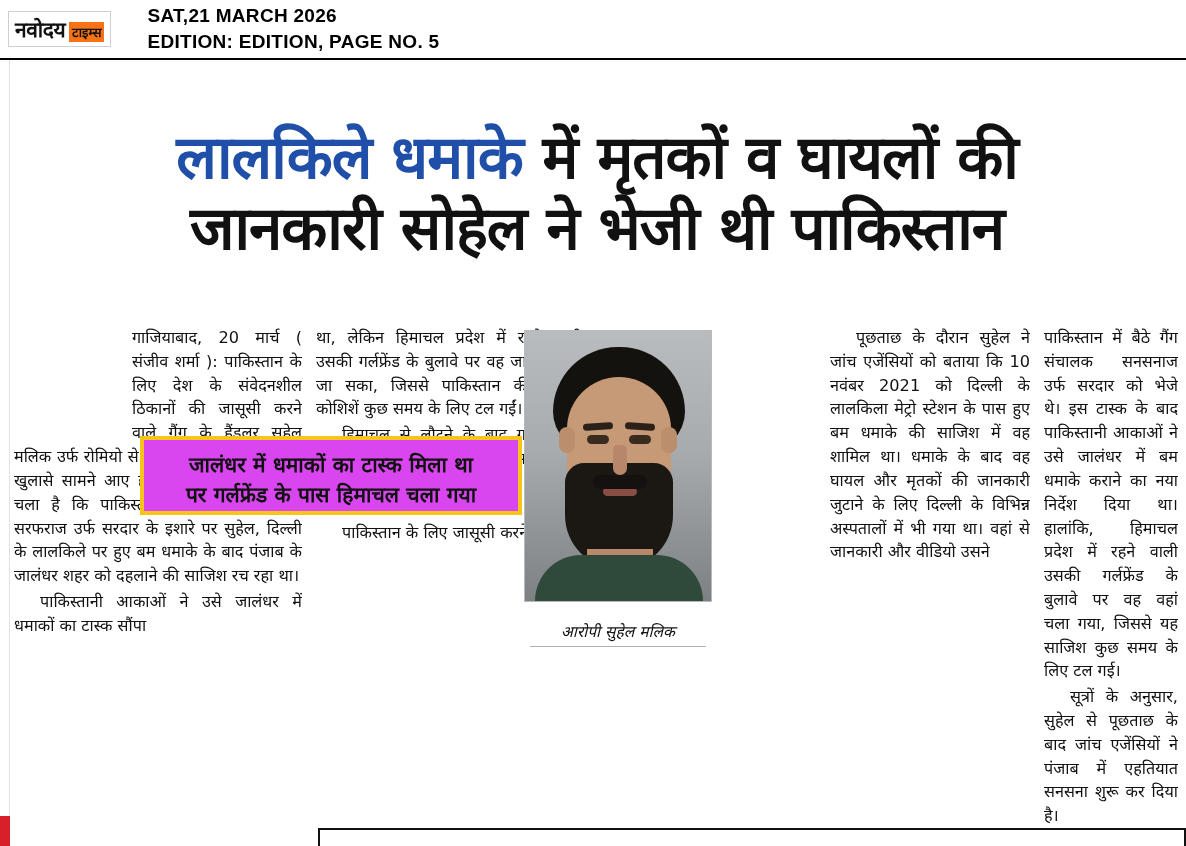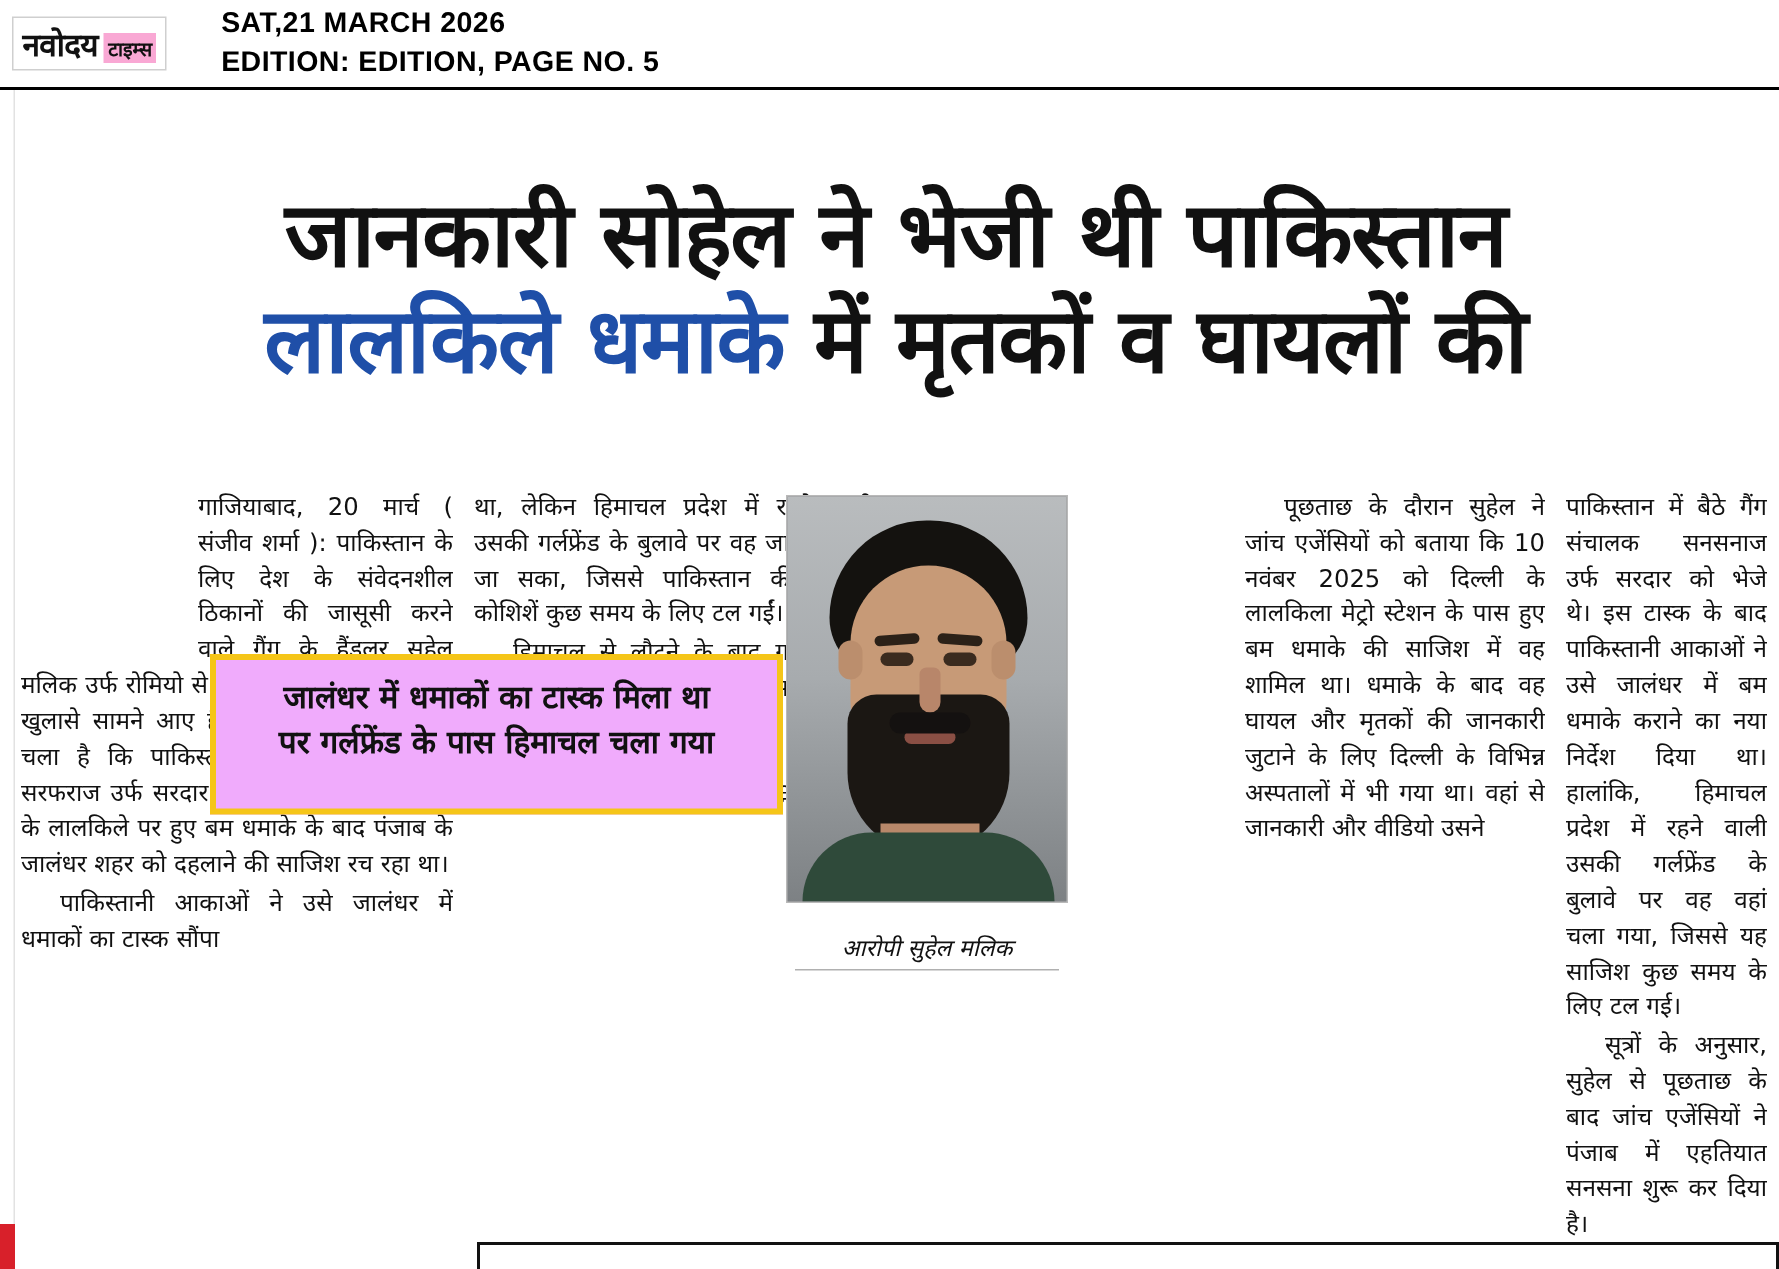--- a/index.html
+++ b/index.html
@@ -42,21 +42,21 @@
     font-size: 21px;
     font-weight: bold;
     color: #111;
     letter-spacing: -0.5px;
   }
   .logo-sub {
     font-family: "DejaVu Sans", sans-serif;
     font-size: 13px;
     font-weight: bold;
     color: #111;
-    background: #f9a8d4;
+    background: #f97316;
     padding: 1px 3px;
   }
   .edition-block {
     margin-left: 36px;
     line-height: 1.35;
   }
   .edition-line {
     font-family: "Liberation Sans", sans-serif;
     font-size: 19px;
     font-weight: bold;
@@ -129,23 +129,23 @@
     height: 118px;
     shape-outside: content-box;
   }
 
   
   .callout {
     position: absolute;
     left: 140px;
     top: 436px;
     width: 382px;
-    background: #f0abfc;
+    background: #d946ef;
     border: 4px solid #f5c518;
-    padding: 10px 12px 28px 12px;
+    padding: 10px 12px 0 12px;
     z-index: 5;
   }
   .callout div {
     font-family: "DejaVu Sans", sans-serif;
     font-weight: bold;
     font-size: 21px;
     line-height: 1.45;
     color: #111;
     text-align: center;
     white-space: nowrap;
@@ -248,22 +248,22 @@
       <div class="edition-line">SAT,21 MARCH 2026</div>
       <div class="edition-line">EDITION:  EDITION, PAGE NO. 5</div>
     </div>
   </div>
 
   <div class="left-rail">
     <div class="left-rail-red"></div>
   </div>
 
   <h1 class="headline">
+    <span class="hl-line"><span class="hl-blue">लालकिले धमाके</span><span> में मृतकों व घायलों की</span></span>
     <span class="hl-line">जानकारी सोहेल ने भेजी थी पाकिस्तान</span>
-    <span class="hl-line"><span class="hl-blue">लालकिले धमाके</span><span> में मृतकों व घायलों की</span></span>
   </h1>
 
   <div class="body-wrap">
 
     <div class="col c1">
       <div class="shape-left"></div>
       <p class="noind">गाजियाबाद, 20 मार्च ( संजीव शर्मा ): पाकिस्तान के लिए देश के संवेदनशील ठिकानों की जासूसी करने वाले गैंग के हैंडलर सुहेल मलिक उर्फ रोमियो से हुई पूछताछ में सनसनीखेज खुलासे सामने आए हैं। जांच एजेंसियों को पता चला है कि पाकिस्तान में बैठे गैंग संचालक सरफराज उर्फ सरदार के इशारे पर सुहेल, दिल्ली के लालकिले पर हुए बम धमाके के बाद पंजाब के जालंधर शहर को दहलाने की साजिश रच रहा था।</p>
       <p>पाकिस्तानी आकाओं ने उसे जालंधर में धमाकों का टास्क सौंपा</p>
 
     </div>
@@ -274,21 +274,21 @@
       <p>पाकिस्तान के लिए जासूसी करने</p>
 
     </div>
 
     <div class="col">
       <div style="height:302px"></div>
 
     </div>
 
     <div class="col">
-      <p>पूछताछ के दौरान सुहेल ने जांच एजेंसियों को बताया कि 10 नवंबर 2025 को दिल्ली के लालकिला मेट्रो स्टेशन के पास हुए बम धमाके की साजिश में वह शामिल था। धमाके के बाद वह घायल और मृतकों की जानकारी जुटाने के लिए दिल्ली के विभिन्न अस्पतालों में भी गया था। वहां से जानकारी और वीडियो उसने</p>
+      <p>पूछताछ के दौरान सुहेल ने जांच एजेंसियों को बताया कि 10 नवंबर 2021 को दिल्ली के लालकिला मेट्रो स्टेशन के पास हुए बम धमाके की साजिश में वह शामिल था। धमाके के बाद वह घायल और मृतकों की जानकारी जुटाने के लिए दिल्ली के विभिन्न अस्पतालों में भी गया था। वहां से जानकारी और वीडियो उसने</p>
 
     </div>
 
     <div class="col">
       <p class="noind">पाकिस्तान में बैठे गैंग संचालक सनसनाज उर्फ सरदार को भेजे थे। इस टास्क के बाद पाकिस्तानी आकाओं ने उसे जालंधर में बम धमाके कराने का नया निर्देश दिया था। हालांकि, हिमाचल प्रदेश में रहने वाली उसकी गर्लफ्रेंड के बुलावे पर वह वहां चला गया, जिससे यह साजिश कुछ समय के लिए टल गई।</p>
       <p>सूत्रों के अनुसार, सुहेल से पूछताछ के बाद जांच एजेंसियों ने पंजाब में एहतियात सनसना शुरू कर दिया है।</p>
 
     </div>
   </div>
 

